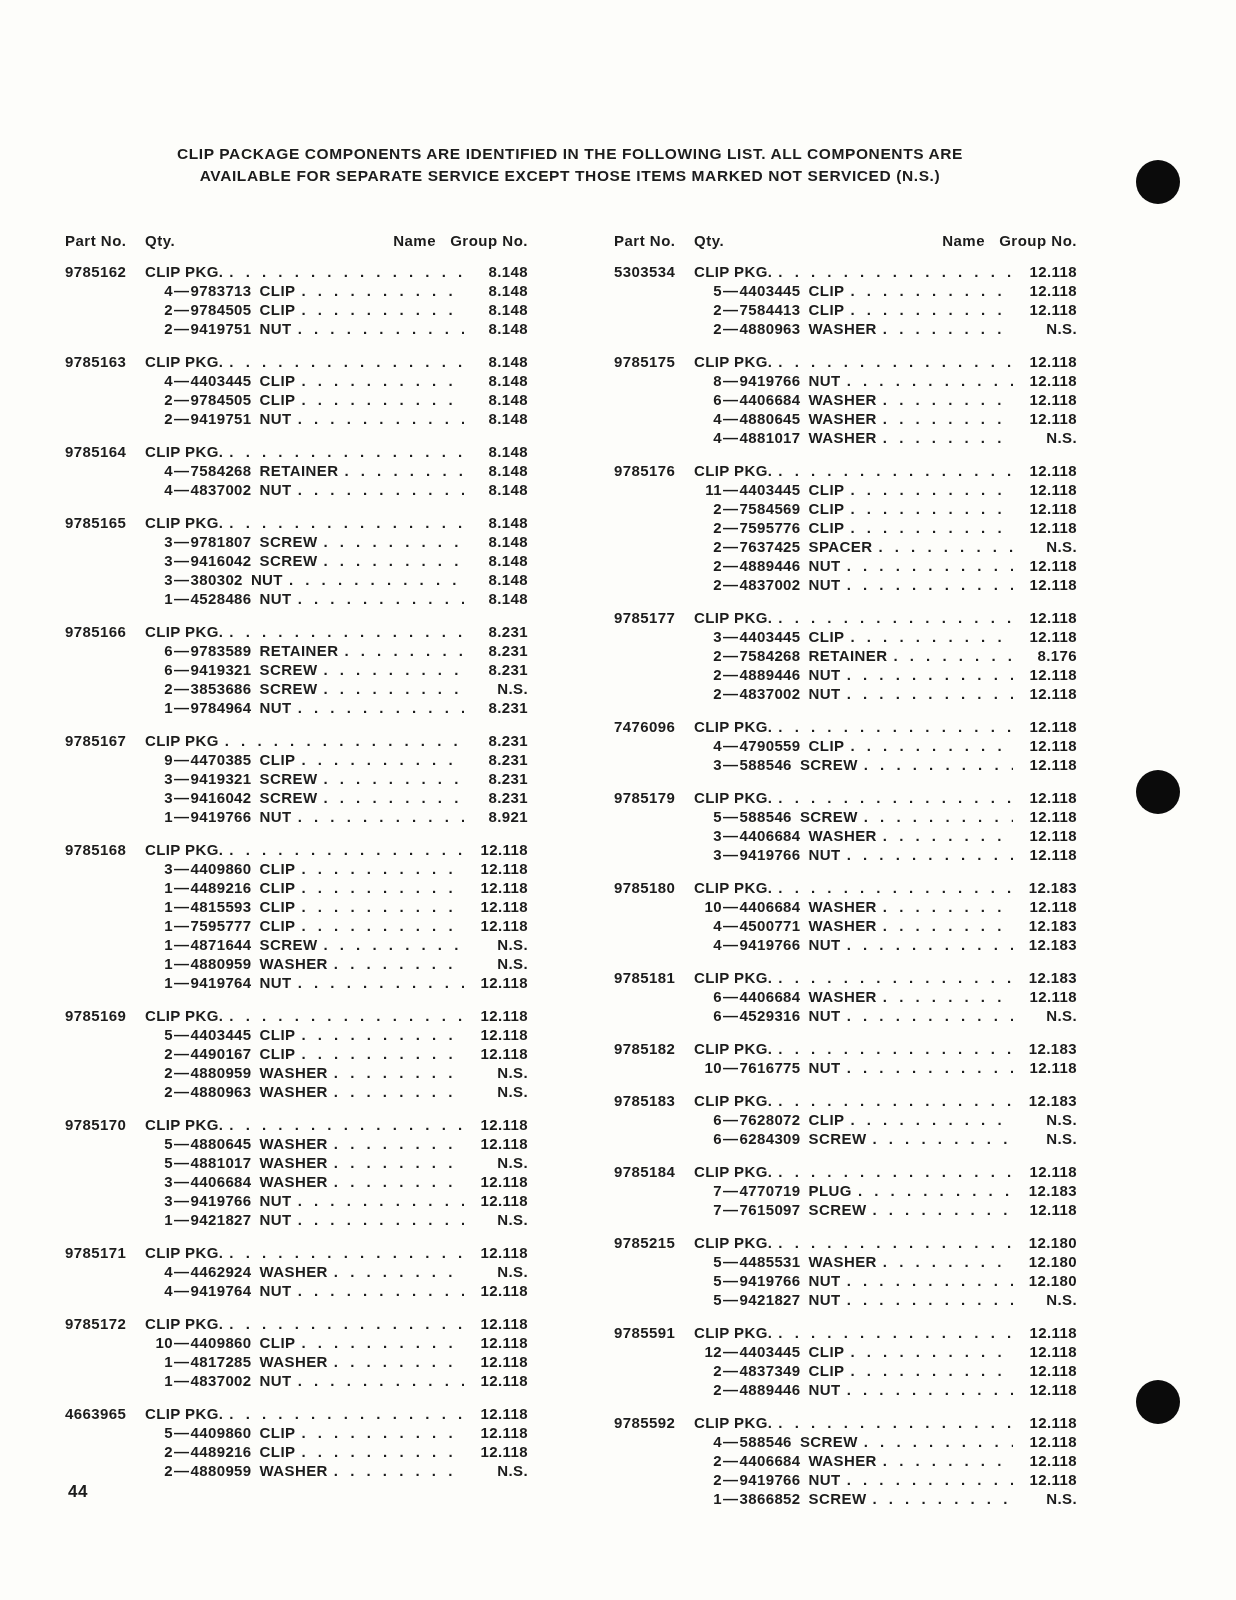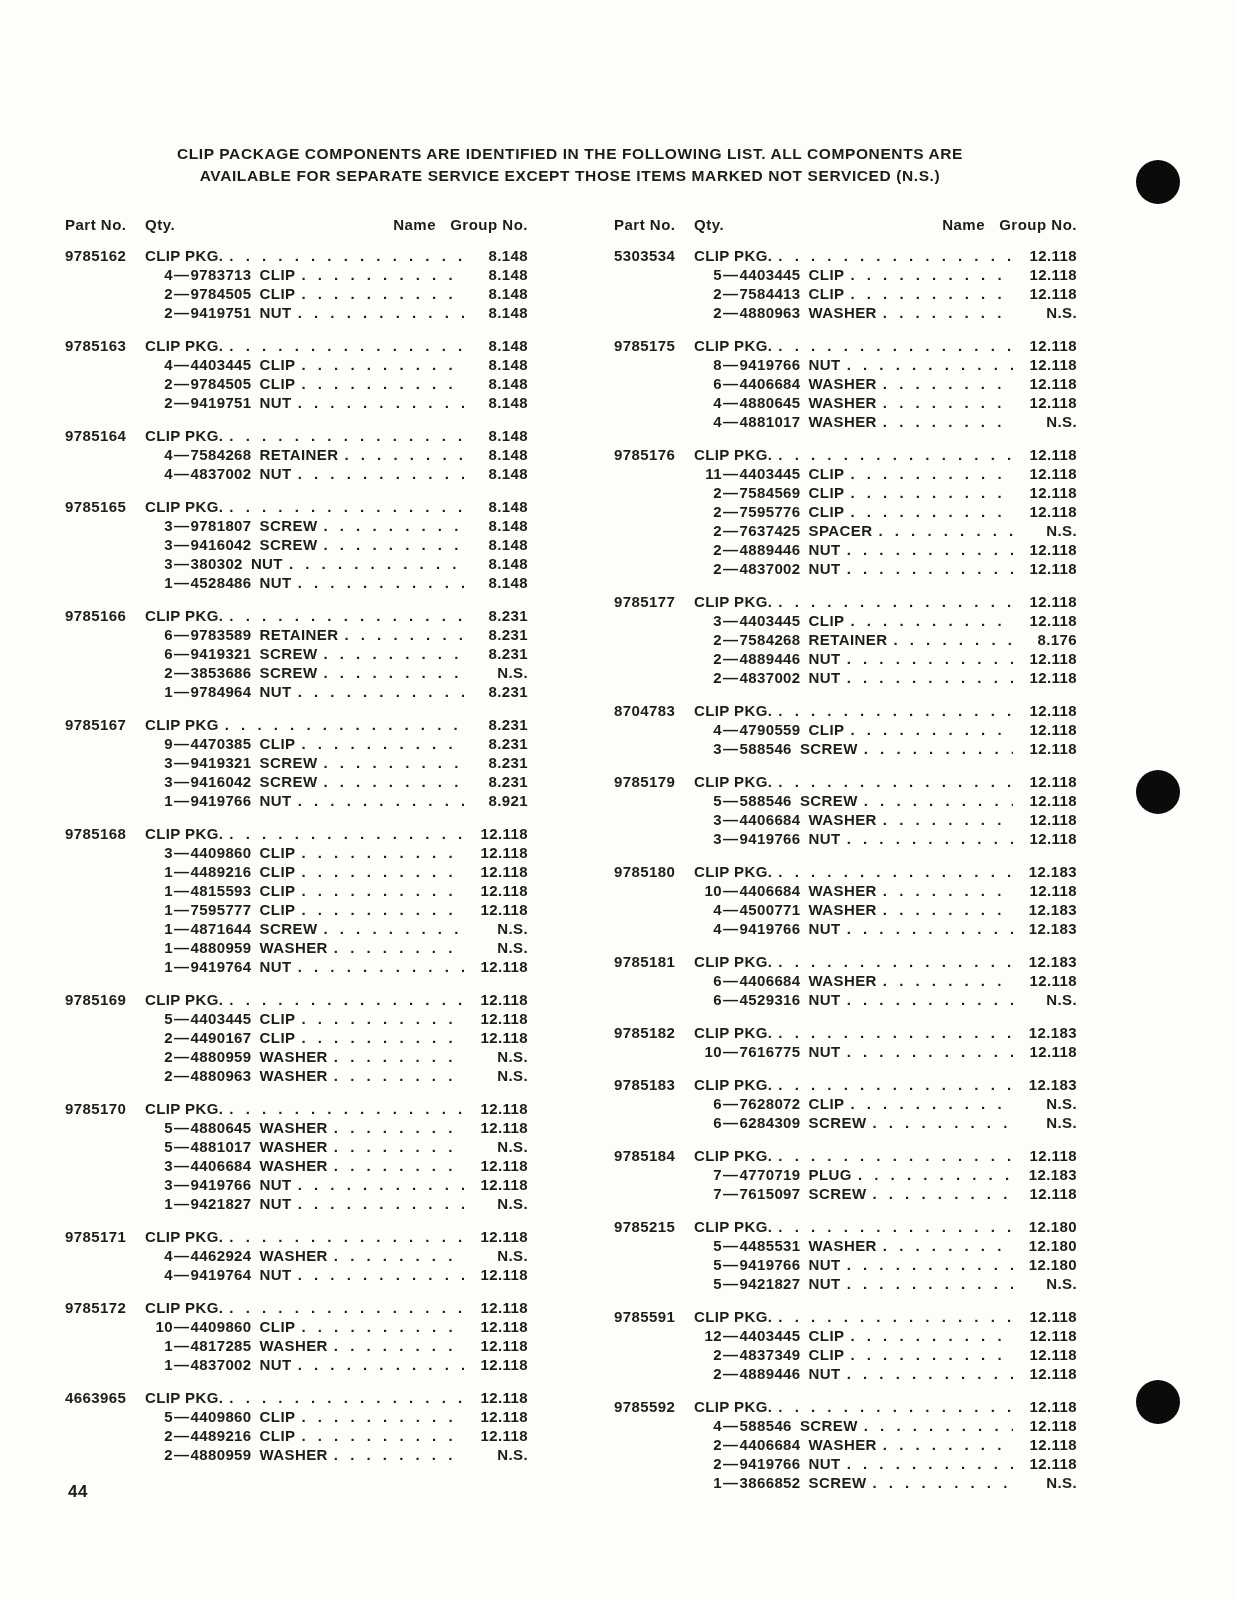--- a/index.html
+++ b/index.html
@@ -39,21 +39,21 @@
     display: flex;
     align-items: baseline;
     font-size: 15px;
     letter-spacing: 0.5px;
     margin-bottom: 13px;
     white-space: nowrap;
   }
   .ch-part { width: 80px; flex: none; }
   .ch-qty  { width: 40px; flex: none; }
   .ch-name { flex: 1; text-align: right; }
-  .ch-group{ width: 92px; flex: none; text-align: right; }
+  .ch-group{ width: 92px; flex: none; text-align: right; margin-top: 16px; }
 
   .entry { margin-bottom: 14px; }
   .line {
     display: flex;
     align-items: baseline;
     font-size: 15px;
     line-height: 19px;
     letter-spacing: 0.4px;
     white-space: nowrap;
   }
@@ -793,21 +793,21 @@
               <span class="qty">2</span>
               <span class="dash">—</span>
               <span class="cpart">4837002</span>
               <span class="cname">NUT</span>
               <span class="dots"></span>
               <span class="group">12.118</span>
             </div>
           </div>
           <div class="entry">
             <div class="line">
-              <span class="partno">8704783</span>
+              <span class="partno">7476096</span>
               <span class="pkg">CLIP PKG.</span>
               <span class="dots"></span>
               <span class="group">12.118</span>
             </div>
             <div class="line comp">
               <span class="partno"></span>
               <span class="qty">4</span>
               <span class="dash">—</span>
               <span class="cpart">4790559</span>
               <span class="cname">CLIP</span>

